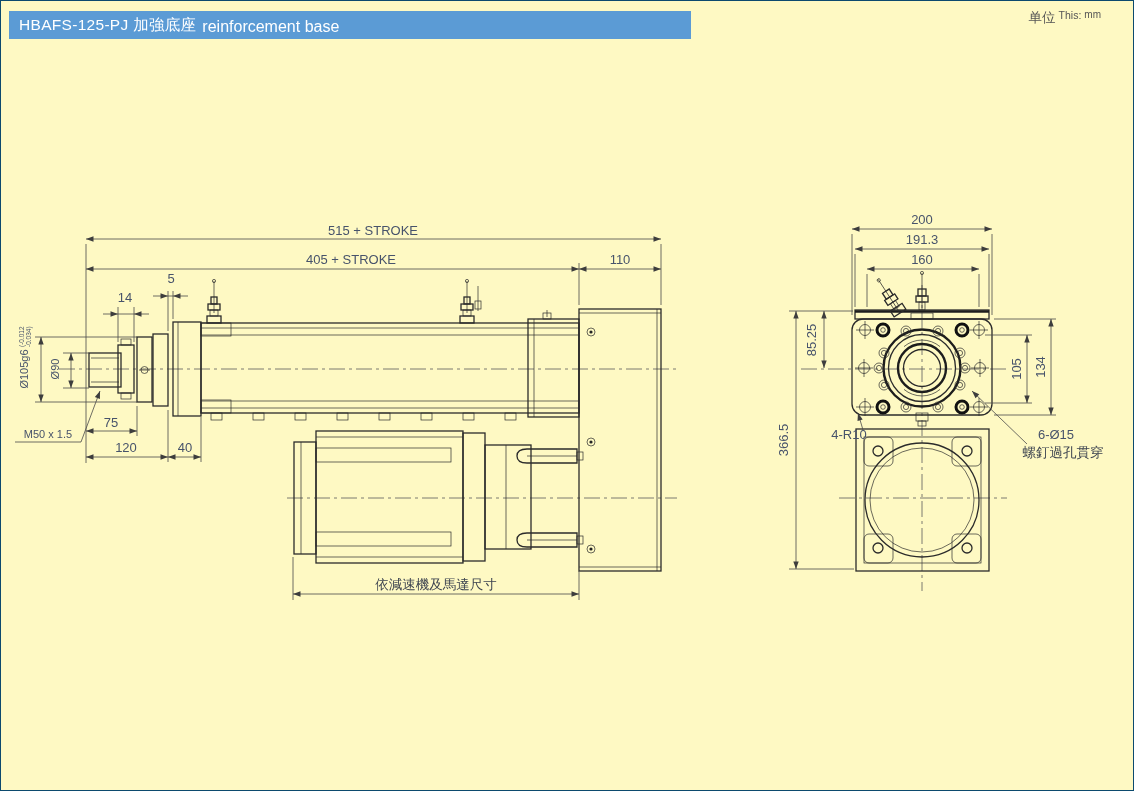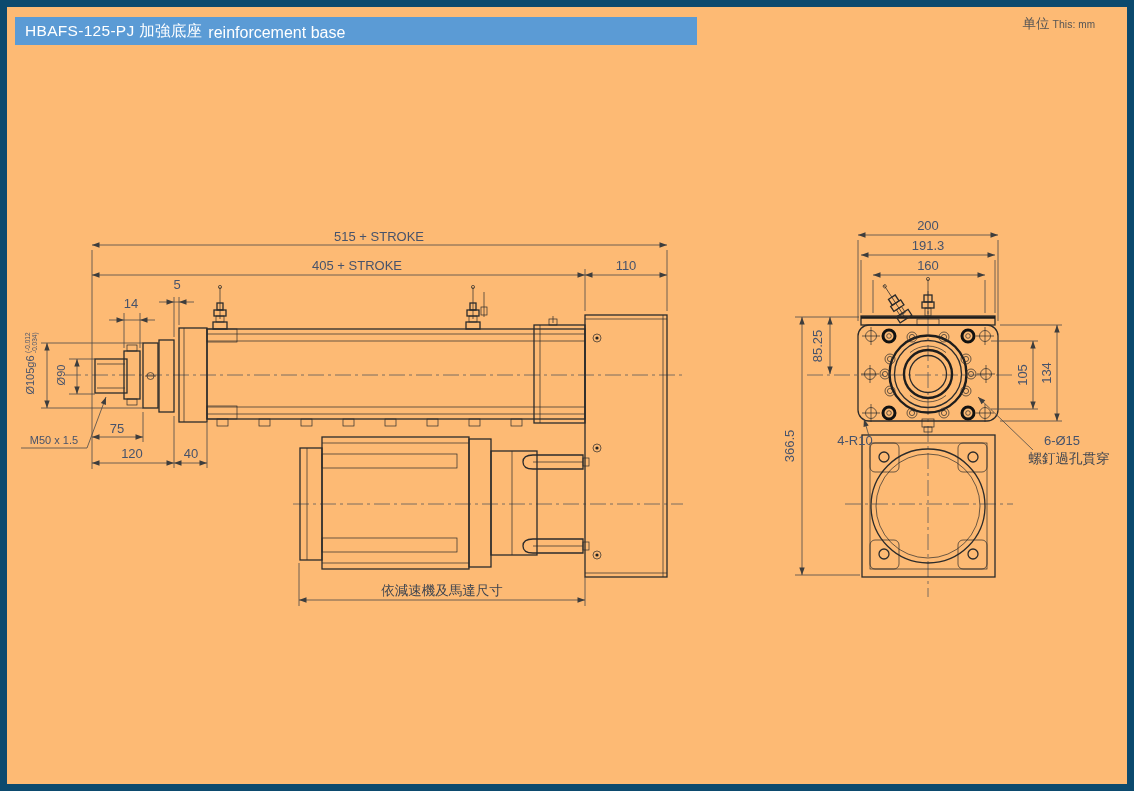--- a/index.html
+++ b/index.html
@@ -1,30 +1,30 @@
 <!DOCTYPE html>
 <html><head>
 <meta charset="utf-8">
 <style>
   html,body { margin:0; padding:0; background:#fff; }
   .page {
     position:relative; width:1134px; height:791px;
-    background:#fdba74; border:7px solid #0c4a6e; box-sizing:border-box;
+    background:#fef9c3; border:1px solid #0c4a6e; box-sizing:border-box;
     font-family:"Liberation Sans", sans-serif; overflow:hidden;
   }
   .header-bar {
     position:absolute; left:8px; top:10px; width:682px; height:28px;
     display:flex; align-items:center; padding-left:10px; box-sizing:border-box;
     color:#fff;
   }
   .header-main { font-size:15.5px; letter-spacing:0.3px; }
   .header-sub  { font-size:16px; margin-left:6px; padding-top:3px; }
   .unit-box {
     position:absolute; top:8px; right:32px; color:#555;
-    display:flex; align-items:center; gap:3px;
+    display:flex; align-items:flex-start; gap:3px;
   }
   .unit-cn { font-size:13.5px; }
   .unit-en { font-size:10.5px; }
   .unit-val{ font-size:10px; }
   .footer-note {
     position:absolute; left:0; right:0; top:766px; text-align:center;
     font-size:12px; color:#4a4a4a;
   }
   svg { position:absolute; left:0; top:0; }
   

